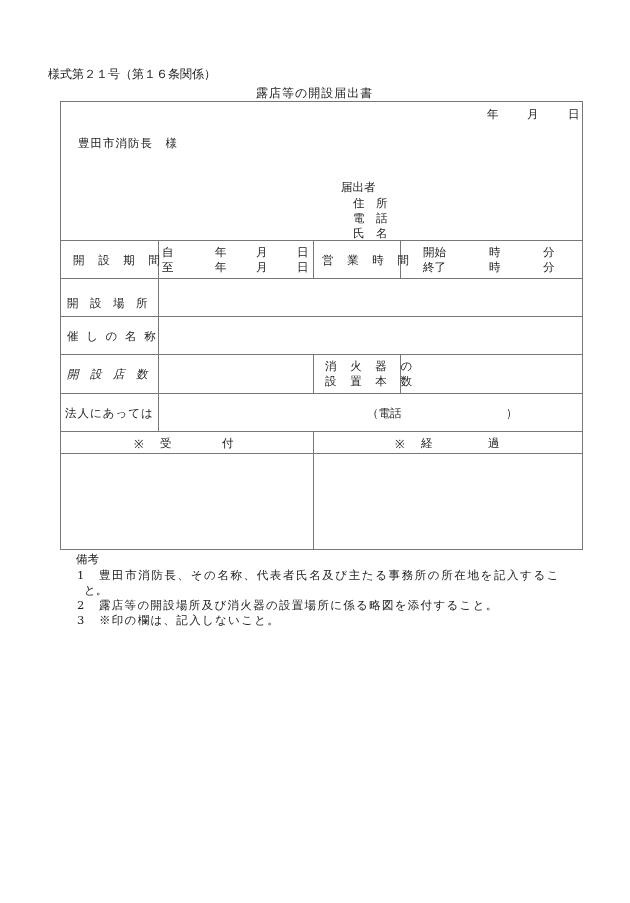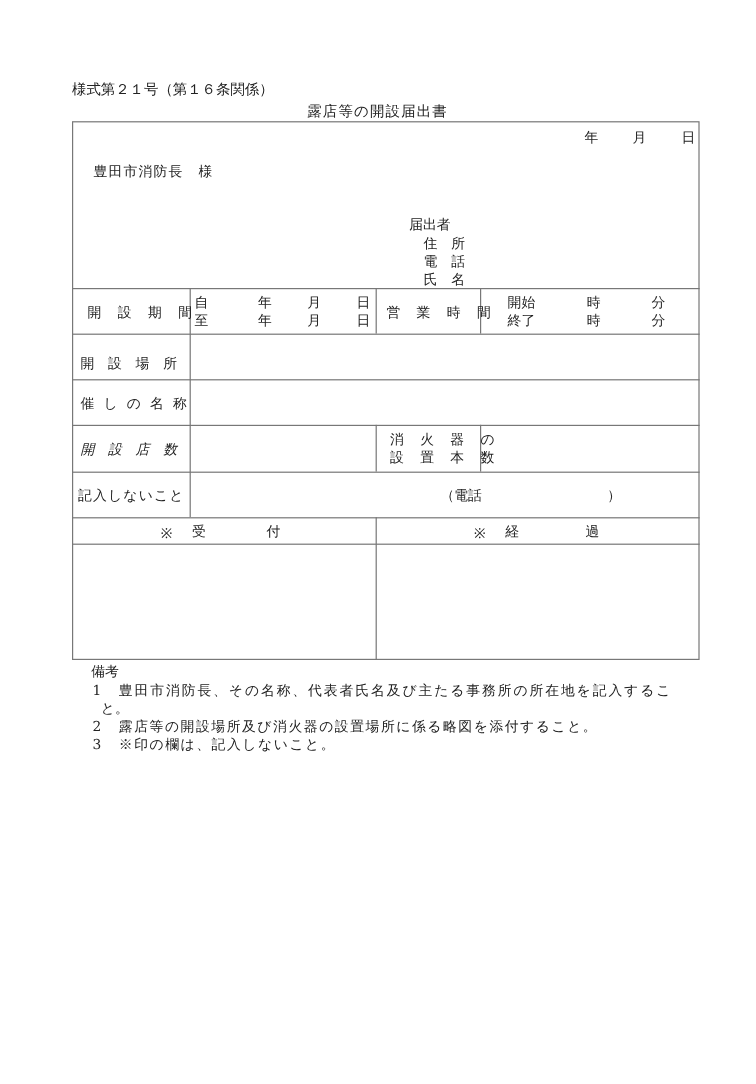--- a/index.html
+++ b/index.html
@@ -6,21 +6,21 @@
   body { width:630px; height:903px; position:relative; overflow:hidden;
          font-family:"DejaVu Serif","Liberation Serif",serif; color:#222; font-size:11.5px; }
   .abs { position:absolute; white-space:nowrap; }
   .line-h { position:absolute; height:1px; background:#777; }
   .line-v { position:absolute; width:1px; background:#777; }
   .spread { letter-spacing:5px;text-align:right; }
 </style>
 </head>
 <body>
 
-<div class="abs" style="left:48px;top:66px;font-size:12px;margin-left:12px;">様式第２１号（第１６条関係）</div>
+<div class="abs" style="left:48px;top:66px;font-size:12px;">様式第２１号（第１６条関係）</div>
 <div class="abs" style="left:256px;top:85px;font-size:12px;letter-spacing:1px;">露店等の開設届出書</div>
 
 <div style="position:absolute;left:60px;top:101px;width:523px;height:449px;border:1px solid #777;box-sizing:border-box;"></div>
 
 <div class="abs" style="left:487px;top:107px;">年</div>
 <div class="abs" style="left:527px;top:107px;">月</div>
 <div class="abs" style="left:568px;top:107px;">日</div>
 
 <div class="abs" style="left:78px;top:136px;letter-spacing:1px;">豊田市消防長　様</div>
 
@@ -70,21 +70,21 @@
 
 <div class="abs" style="left:67px;top:329px;letter-spacing:2px;">催 し の 名 称</div>
 <div class="abs" style="left:160px;top:318px;width:421px;height:34px;"></div>
 
 <div class="abs" style="left:67px;top:367px;font-style:italic;">開　設　店　数</div>
 <div class="abs" style="left:160px;top:356px;width:152px;height:35px;"></div>
 <div class="abs spread" style="left:325px;top:359px;">消 火 器 の</div>
 <div class="abs spread" style="left:325px;top:374px;">設 置 本 数</div>
 <div class="abs" style="left:402px;top:356px;width:179px;height:35px;"></div>
 
-<div class="abs" style="left:65px;top:406px;letter-spacing:1px;">記入しないこと</div>
+<div class="abs" style="left:65px;top:406px;letter-spacing:1px;">法人にあっては</div>
 <div class="abs" style="left:160px;top:395px;width:200px;height:34px;"></div>
 <div class="abs" style="left:367px;top:406px;">（電話</div>
 <div class="abs" style="left:506px;top:406px;">）</div>
 
 <div class="abs" style="left:134px;top:436px;">※</div>
 <div class="abs" style="left:160px;top:436px;">受</div>
 <div class="abs" style="left:222px;top:436px;">付</div>
 <div class="abs" style="left:395px;top:436px;">※</div>
 <div class="abs" style="left:421px;top:436px;">経</div>
 <div class="abs" style="left:488px;top:436px;">過</div>

